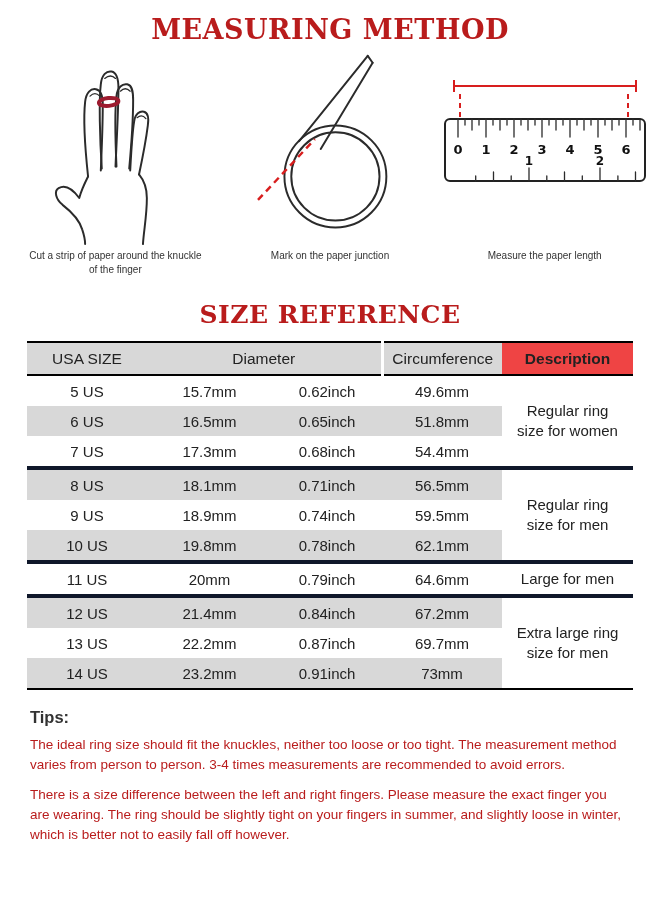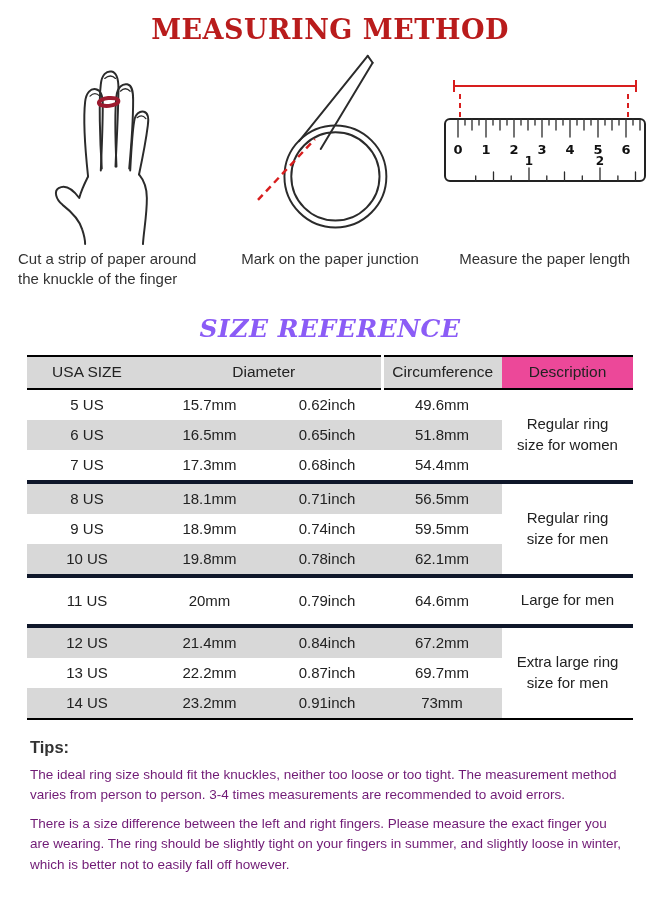--- a/index.html
+++ b/index.html
@@ -1,39 +1,39 @@
 <!DOCTYPE html>
 <html><head>
 <meta charset="utf-8">
 <style>
   html,body{margin:0;padding:0;background:#fff;}
   .page{width:660px;height:900px;margin:0 auto;background:#fff;overflow:hidden;
         font-family:"Liberation Sans",sans-serif;color:#222;}
   .big-title{margin:14px 0 4px;text-align:center;font-family:"DejaVu Serif",serif;
         font-weight:bold;font-size:27px;letter-spacing:.5px;color:#b91c1c;}
   .sub-title{margin:24px 0 4px;text-align:center;font-family:"DejaVu Serif",serif;
-        font-weight:bold;font-size:25px;letter-spacing:.5px;color:#8b5cf6;font-style:italic;}
+        font-weight:bold;font-size:25px;letter-spacing:.5px;color:#b91c1c;}
   .steps{display:flex;align-items:flex-start;padding:2px 8px 0;}
   .step{flex:1;display:flex;flex-direction:column;align-items:center;}
   .art{height:196px;display:flex;align-items:center;justify-content:center;}
-  .caption{font-size:15px;color:#333;text-align:left;margin:2px 10px 0;line-height:1.35;}
+  .caption{font-size:10px;color:#333;text-align:center;margin:2px 16px 0;line-height:1.35;}
   
   table.size-table{border-collapse:collapse;margin:12px auto 0;font-size:15px;color:#222;
         border-top:2px solid #000;border-bottom:2px solid #000;}
   .size-table th,.size-table td{font-weight:normal;text-align:center;padding:0 0;height:30px;}
   .size-table thead th{background:#d8d8d8;height:31px;font-size:15.5px;border-bottom:2px solid #000;}
-  .size-table thead th.desc-h{background:#ec4899;}
+  .size-table thead th.desc-h{background:#ef4444;font-weight:bold;}
   .size-table thead th.circ-h{border-left:3px solid #fff;text-align:center;}
   .size-table tbody tr:nth-child(even) td{background:#d8d8d8;}
-  .size-table tbody td.desc{background:#fff !important;line-height:1.35;padding:8px 10px;}
+  .size-table tbody td.desc{background:#fff !important;line-height:1.35;padding:0 10px;}
   .size-table tr.sep td{border-top:4px solid #0f172a;}
   
   .tips{margin:18px 30px 0;}
   .tips-title{font-size:16.5px;font-weight:bold;color:#333;margin:16px 0 8px;}
-  .tips p{font-size:13.5px;color:#701a75;line-height:1.5;margin:0 0 9px;}
+  .tips p{font-size:13.5px;color:#b91c1c;line-height:1.5;margin:0 0 9px;}
   .ink{stroke:#2b2b2b;stroke-width:2;fill:none;stroke-linecap:round;stroke-linejoin:round;}
   .thin{stroke:#2b2b2b;stroke-width:1.3;fill:none;stroke-linecap:round;}
   .red{stroke:#d81e1e;fill:none;}
   .num{font-family:"DejaVu Sans",sans-serif;font-weight:bold;fill:#111;}
 </style>
 </head>
 <body>
 
 <div class="page">
 

